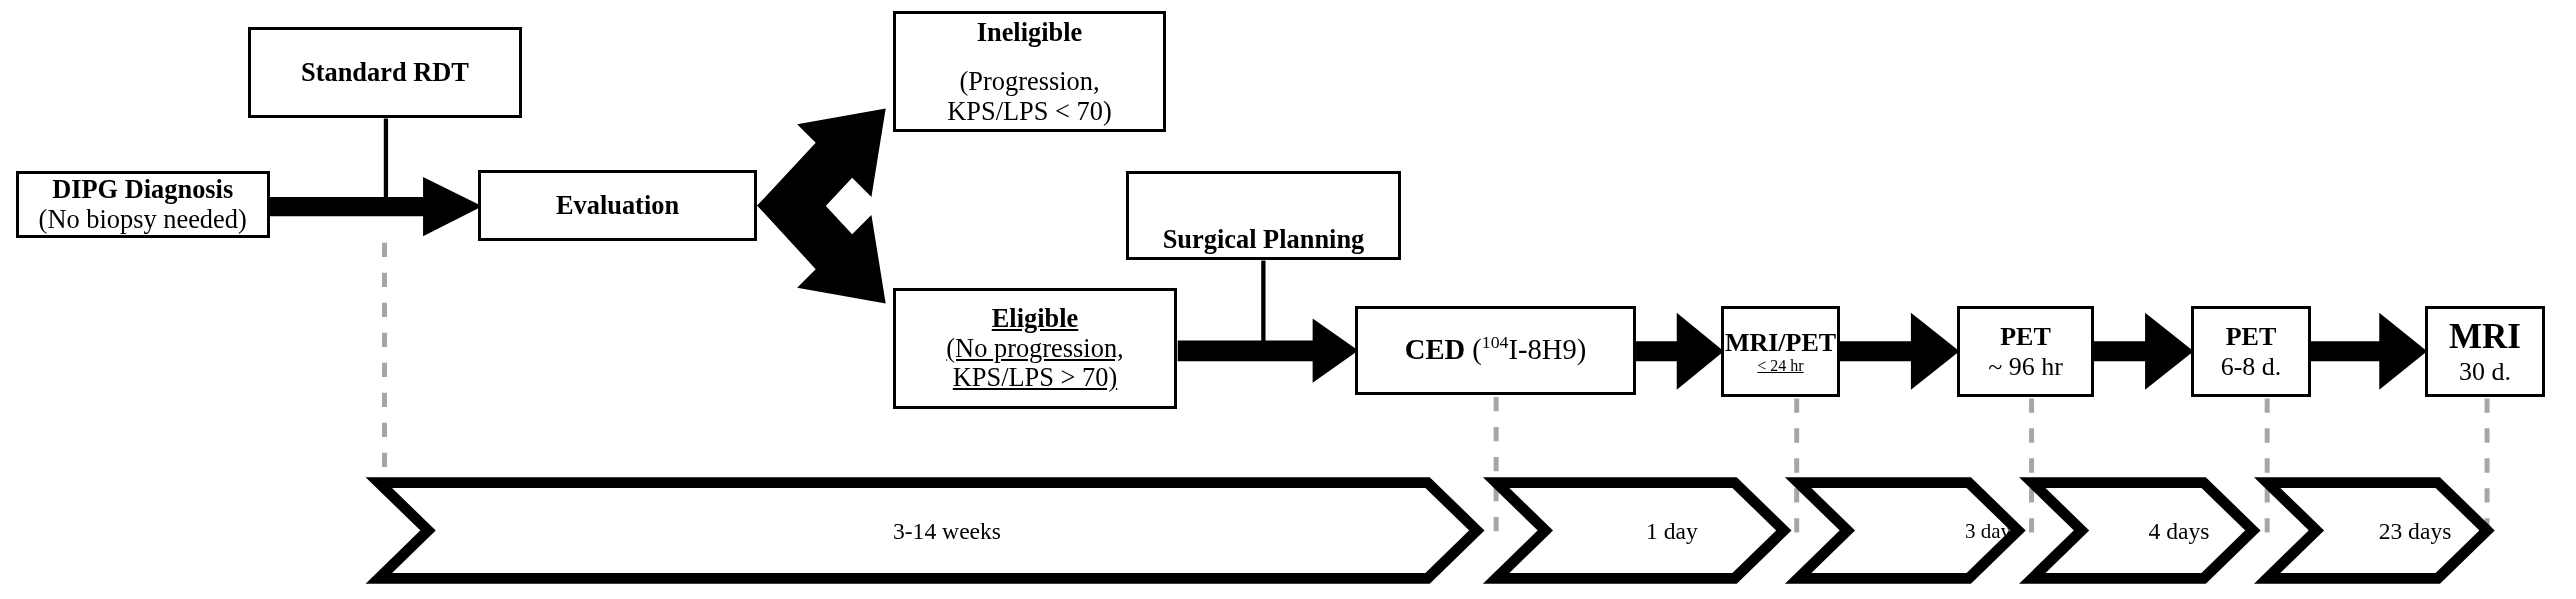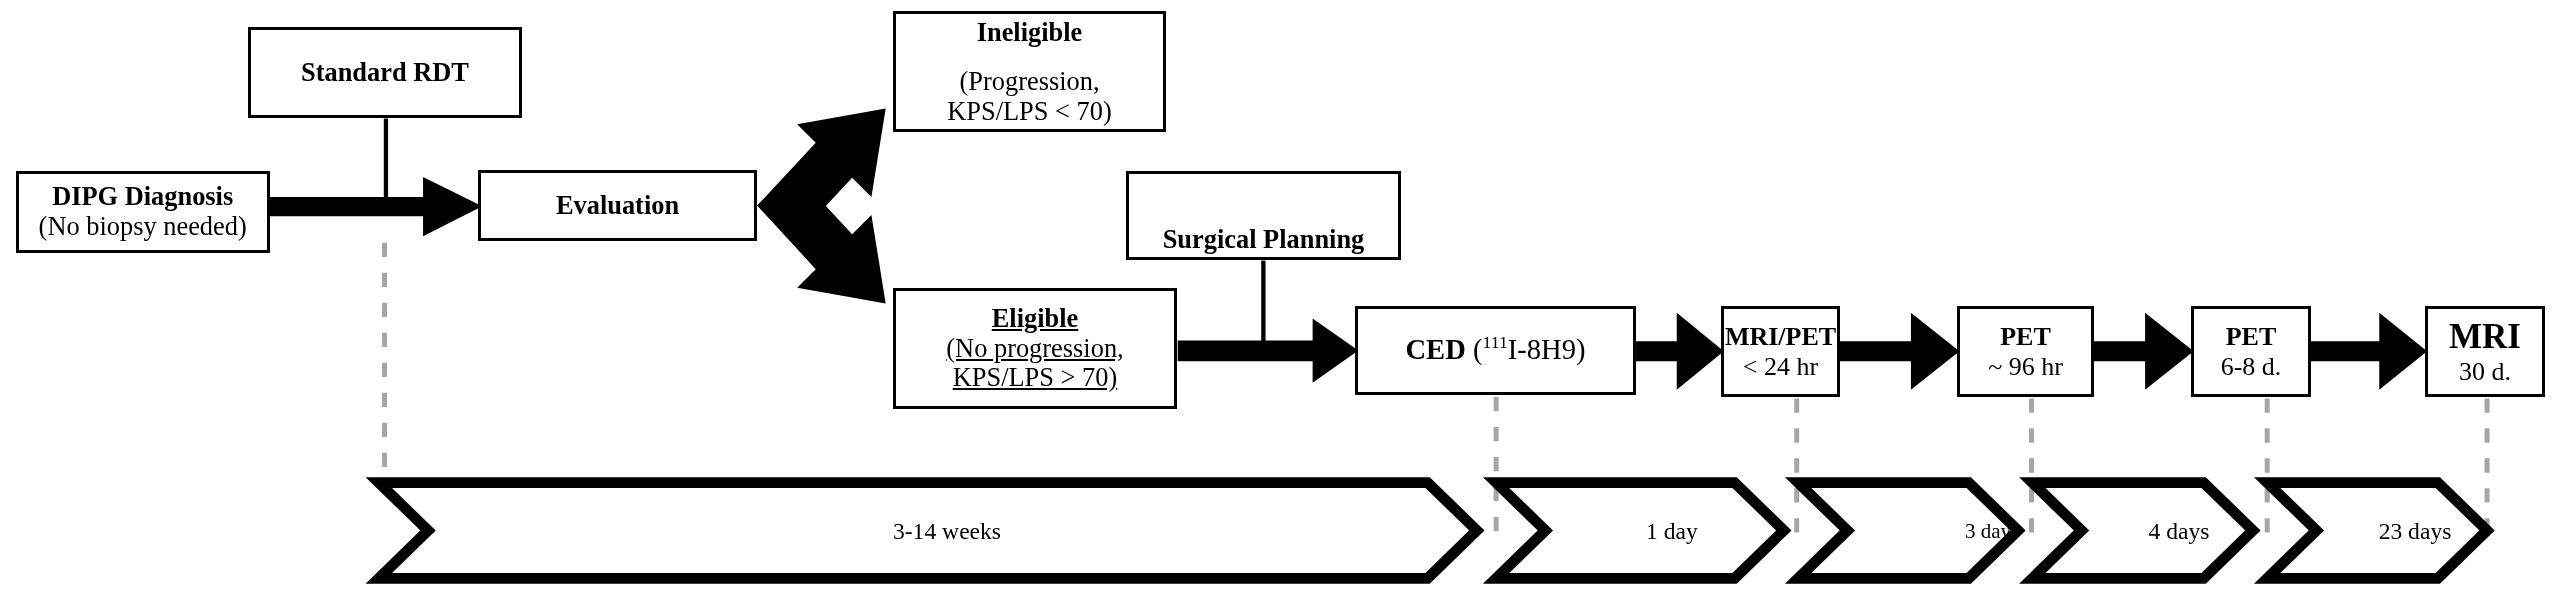--- a/index.html
+++ b/index.html
@@ -97,21 +97,21 @@
 
     <g fill="#ffffff" stroke="#000000" stroke-width="15" stroke-linejoin="miter">
       <polygon points="530,676 1999,676 2068,743 1999,810 530,810 599,743"></polygon>
       <polygon points="2095,676 2429,676 2498,743 2429,810 2095,810 2164,743"></polygon>
       <polygon points="2518,676 2757,676 2826,743 2757,810 2518,810 2587,743"></polygon>
       <polygon points="2846,676 3086,676 3155,743 3086,810 2846,810 2915,743"></polygon>
       <polygon points="3175,676 3414,676 3483,743 3414,810 3175,810 3244,743"></polygon>
     </g>
   </svg>
 
-  <div class="node-box" style="left:15.7px; top:171px; width:254px; height:82px;">
+  <div class="node-box" style="left:15.7px; top:171px; width:254px; height:67px;">
     <div class="node-title" style="font-size:26.4px;">DIPG Diagnosis</div>
     <div class="node-sub" style="font-size:26.4px;">(No biopsy needed)</div>
   </div>
 
   <div class="node-box" style="left:248px; top:27px; width:274px; height:91px;">
     <div class="node-title" style="font-size:26.4px;">Standard RDT</div>
   </div>
 
   <div class="node-box" style="left:478px; top:170px; width:279px; height:71px;">
     <div class="node-title" style="font-size:26.4px;">Evaluation</div>
@@ -128,27 +128,27 @@
     <div class="node-sub" style="font-size:26.4px; white-space:pre-line;">(No progression,
 KPS/LPS &gt; 70)</div>
   </div>
 
   <div class="node-box" style="left:1126px; top:171px; width:275px; height:89px;">
     <div class="node-title" style="font-size:26.4px;margin-top:48px;">Surgical Planning</div>
   </div>
 
   <div class="node-box" style="left:1355px; top:306px; width:281px; height:89px;">
     <div style="font-size:28.6px;">
-      <span class="node-title">CED </span><span>(</span><span class="sup">111</span><span>I-8H9)</span>
+      <span class="node-title">CED </span><span>(</span><span class="sup">104</span><span>I-8H9)</span>
     </div>
   </div>
 
   <div class="node-box" style="left:1721px; top:306px; width:119px; height:91px;align-items:center;">
     <div class="node-title" style="font-size:26px;">MRI/PET</div>
-    <div class="node-sub" style="font-size:26px;">&lt; 24 hr</div>
+    <div class="node-sub" style="font-size:16px;text-decoration:underline;">&lt; 24 hr</div>
   </div>
 
   <div class="node-box" style="left:1957px; top:306px; width:137px; height:91px;">
     <div class="node-title" style="font-size:26px;">PET</div>
     <div class="node-sub" style="font-size:26px;">~ 96 hr</div>
   </div>
 
   <div class="node-box" style="left:2191px; top:306px; width:120px; height:91px;">
     <div class="node-title" style="font-size:26px;">PET</div>
     <div class="node-sub" style="font-size:26px;">6-8 d.</div>

